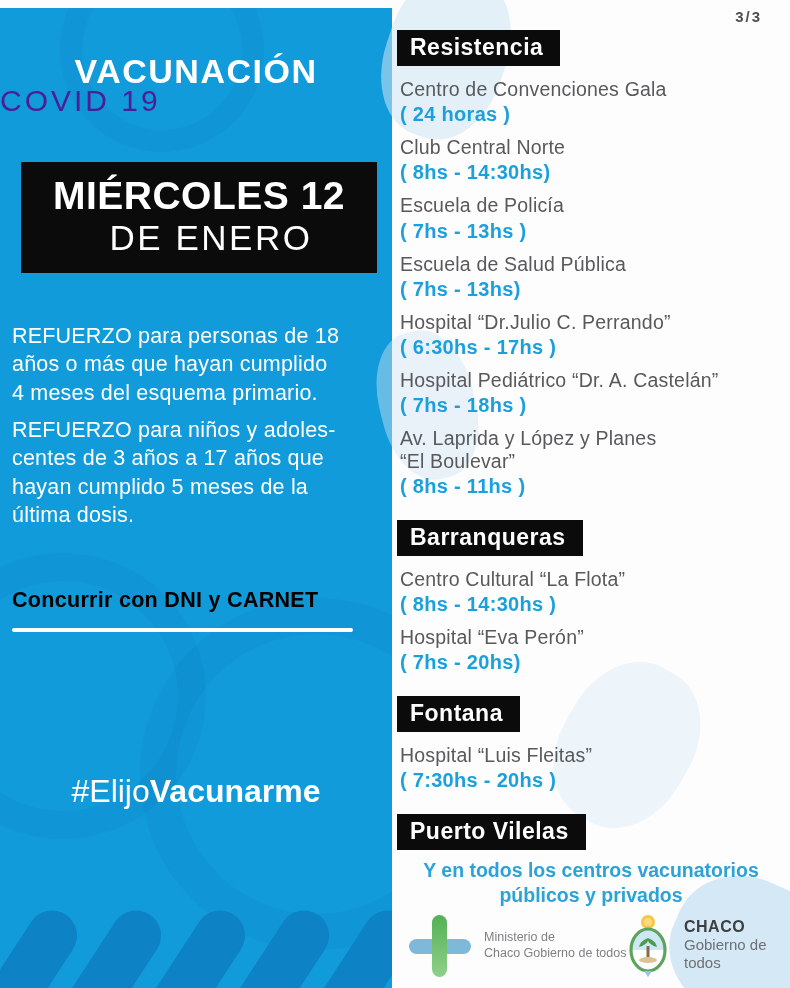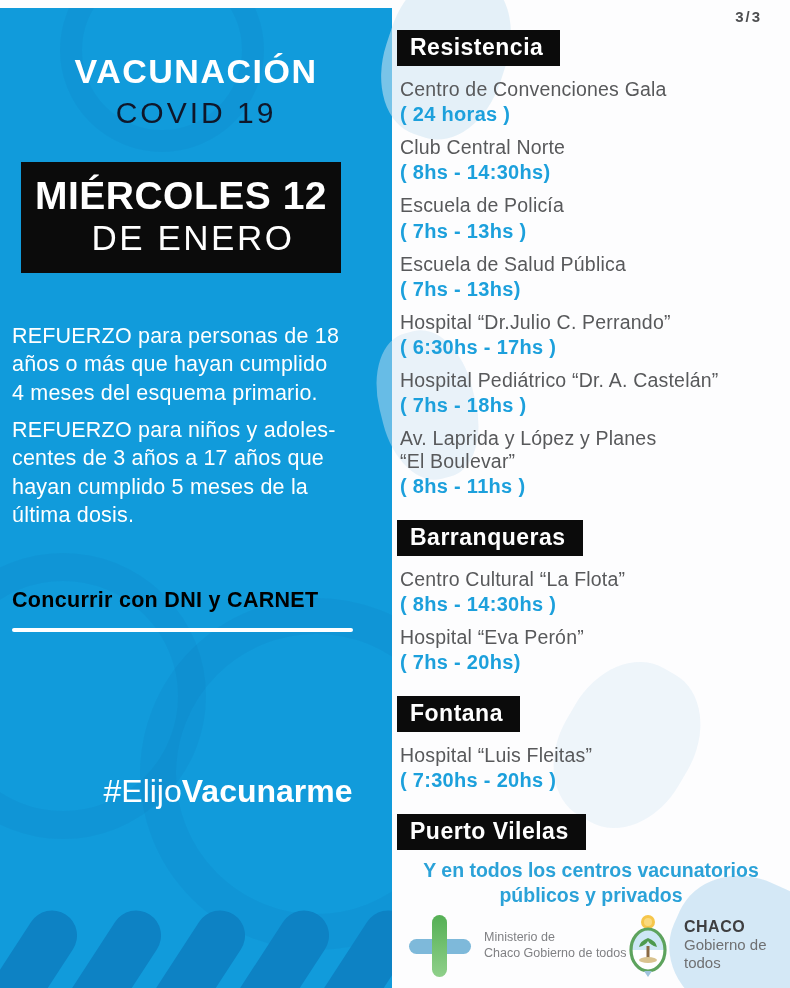--- a/index.html
+++ b/index.html
@@ -11,35 +11,35 @@
   .left-panel {
     position:absolute; left:0; top:8px; width:392px; height:980px;
     background:#119BDB; overflow:hidden; z-index:1;
   }
   .deco-circle {position:absolute; border-radius:50%; border:28px solid rgba(8,70,130,0.06);}
   .deco1 {width:230px; height:230px; left:-80px; top:545px;}
   .deco2 {width:280px; height:280px; left:140px; top:590px; border-width:36px;}
   .deco3 {width:160px; height:160px; left:60px; top:-60px; border-width:22px;}
   .vac-title {position:absolute; top:44px; width:100%; text-align:center; color:#fff;
     font-size:34px; font-weight:800; letter-spacing:1.5px;}
-  .covid-sub {position:absolute; top:88px; width:100%; text-align:center; color:#0f172a;
+  .covid-sub {position:absolute; top:76px; width:100%; text-align:left; color:#4c1d95;
     font-size:30px; font-weight:300; letter-spacing:3px;}
-  .date-box {position:absolute; top:154px; left:21px; width:320px; background:#0B0B0B;
+  .date-box {position:absolute; top:154px; left:21px; width:356px; background:#0B0B0B;
     color:#fff; text-align:center; padding:13px 0 15px;}
   .date-line1 {font-size:39px; font-weight:800; letter-spacing:0.5px; line-height:1.1;}
   .date-line2 {font-size:35px; font-weight:300; letter-spacing:2.5px; line-height:1.15;margin-left:24px;}
   .panel-par {position:absolute; left:12px; width:374px; color:#fff; font-size:21.5px;
     line-height:1.33; font-weight:400; white-space:pre-line; letter-spacing:0.2px;}
   .p1 {top:292px;}
   .p2 {top:386px;}
   .dni-note {position:absolute; top:580px; left:12px; font-size:21.5px; font-weight:700;
     color:#000000; letter-spacing:0.3px;}
   .note-underline {position:absolute; top:620px; left:12px; width:341px; height:4px;
     background:#fff; border-radius:2px;}
-  .hashtag {position:absolute; top:765px; width:100%; text-align:center; color:#fff; font-size:32px;padding-left:32px;}
+  .hashtag {position:absolute; top:765px; width:100%; text-align:center; color:#fff; font-size:32px;}
   .hashtag .light {font-weight:400;}
   .hashtag .bold {font-weight:800;}
   .stripes {position:absolute; bottom:0; left:0; width:100%; height:152px; overflow:hidden;}
   .stripe {position:absolute; top:60px; width:50px; height:230px; border-radius:26px;
     background:#0D82C4; transform:rotate(33deg);}
   .stripe:nth-child(1){left:-22px;}
   .stripe:nth-child(2){left:62px;}
   .stripe:nth-child(3){left:146px;}
   .stripe:nth-child(4){left:230px;}
   .stripe:nth-child(5){left:314px;}

